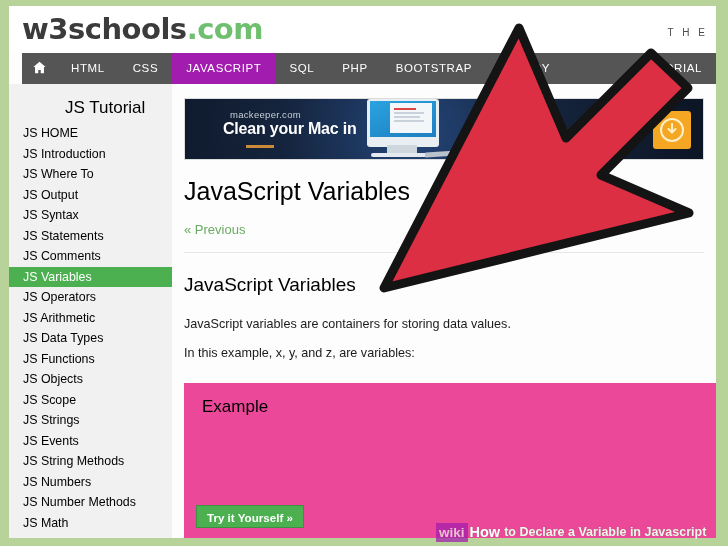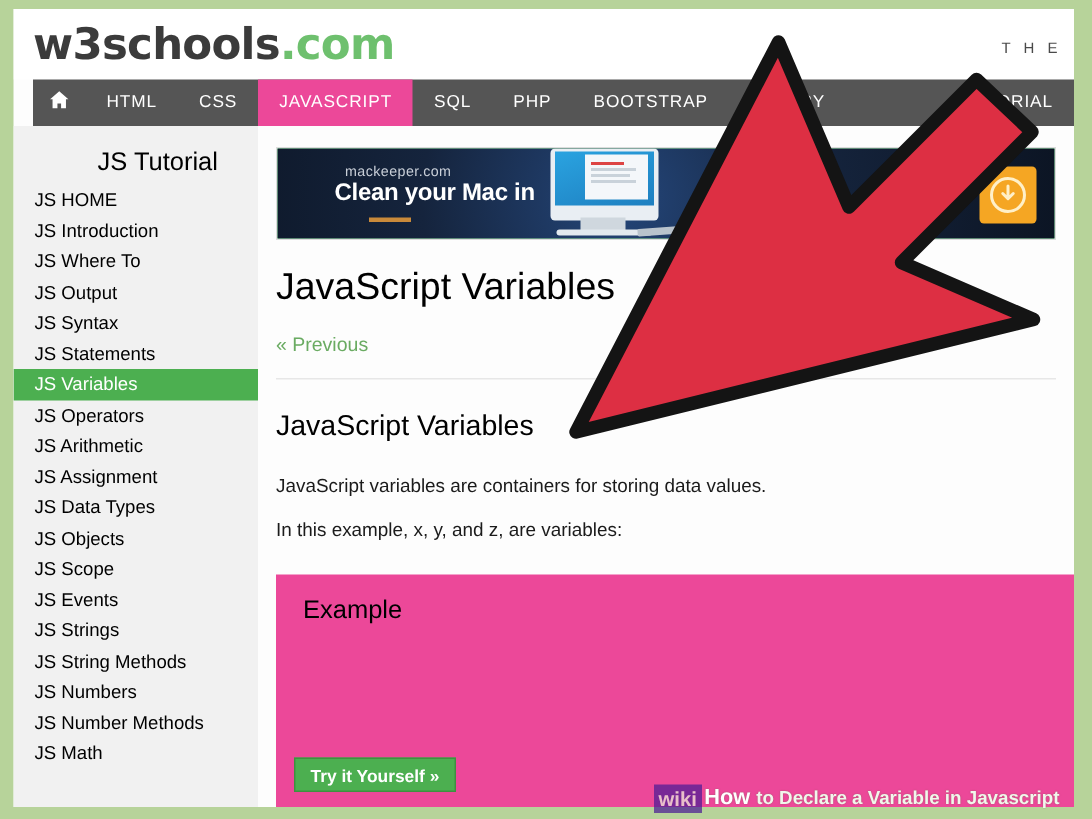--- a/index.html
+++ b/index.html
@@ -47,21 +47,21 @@
     font-size:0;
   }
   .navitem{
     display:inline-block;height:31px;line-height:31px;
     padding:0 14px;
     font-size:11.5px;font-weight:normal;letter-spacing:.6px;
     color:#ffffff;vertical-align:top;
     font-family:"Liberation Sans", sans-serif;
   }
   .navitem.home{padding:0 11px;}
-  .navitem.active{background:#ec4899;}
+  .navitem.active{background:#a21caf;}
   .navitem.right{float:right;}
   .homeicon{display:inline-block;position:relative;top:2px;}
 
   
   .sidebar{
     position:absolute;left:0;top:78px;width:163px;height:454px;
     background:#f1f1f1;
   }
   .side-title{
     position:absolute;left:14px;top:14px;
@@ -221,21 +221,21 @@
   }
 
   
   .wm{
     position:absolute;left:436px;top:521px;
     height:22px;line-height:22px;
     white-space:nowrap;font-size:0;
   }
   .wm-wiki{
     display:inline-block;
-    background:#4c1d95;color:#e8eede;
+    background:#a21caf;color:#e8eede;
     font-size:13.5px;font-weight:bold;
     padding:1px 3px;line-height:17px;
     vertical-align:middle;
     opacity:.72;
   }
   .wm-how{
     display:inline-block;
     font-size:14.5px;font-weight:bold;color:#ffffff;
     vertical-align:middle;margin-left:2px;
     text-shadow:0 0 1px rgba(90,110,60,.6);
@@ -278,29 +278,30 @@
 
     <div class="sidebar">
       <div class="side-title">JS Tutorial</div>
       <div class="side-list">
         <div class="side-item">JS HOME</div>
         <div class="side-item">JS Introduction</div>
         <div class="side-item">JS Where To</div>
         <div class="side-item">JS Output</div>
         <div class="side-item">JS Syntax</div>
         <div class="side-item">JS Statements</div>
+        <div class="side-item">JS Comments</div>
         <div class="side-item active">JS Variables</div>
         <div class="side-item">JS Operators</div>
         <div class="side-item">JS Arithmetic</div>
-        <div class="side-item">JS Assignment</div>
         <div class="side-item">JS Data Types</div>
+        <div class="side-item">JS Functions</div>
         <div class="side-item">JS Objects</div>
         <div class="side-item">JS Scope</div>
+        <div class="side-item">JS Strings</div>
         <div class="side-item">JS Events</div>
-        <div class="side-item">JS Strings</div>
         <div class="side-item">JS String Methods</div>
         <div class="side-item">JS Numbers</div>
         <div class="side-item">JS Number Methods</div>
         <div class="side-item">JS Math</div>
 
       </div>
     </div>
 
     <div class="main">
 

